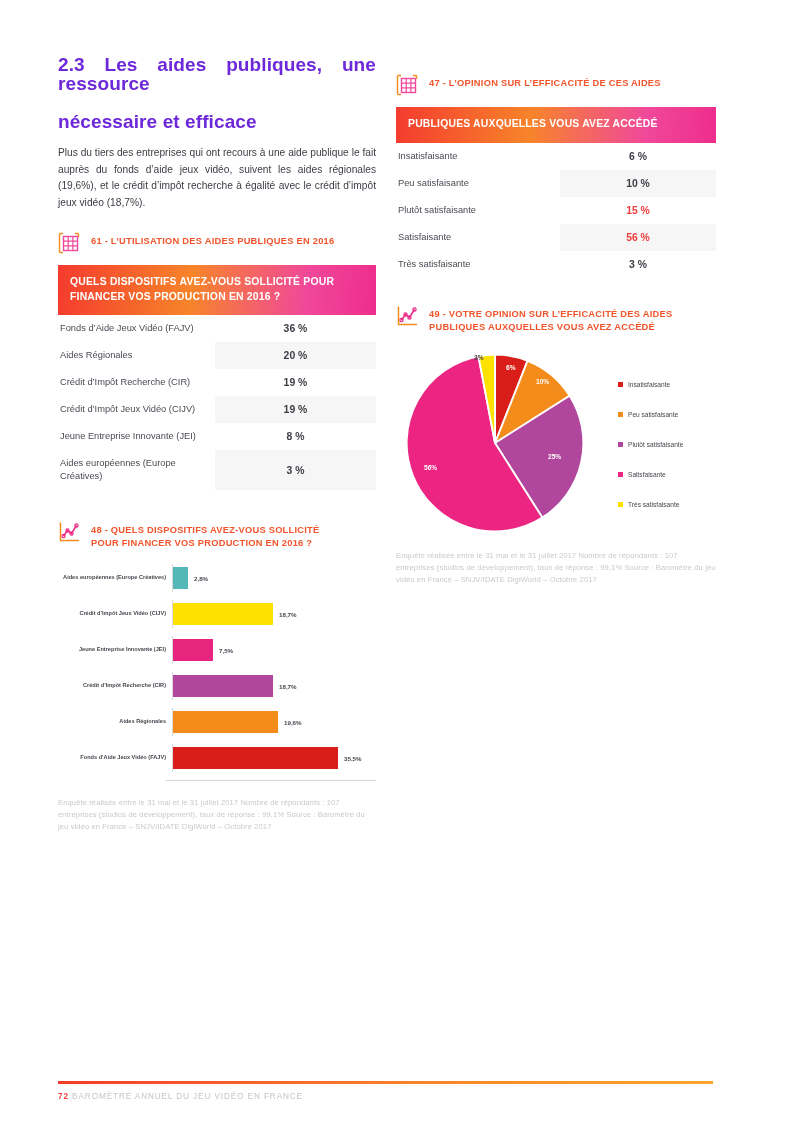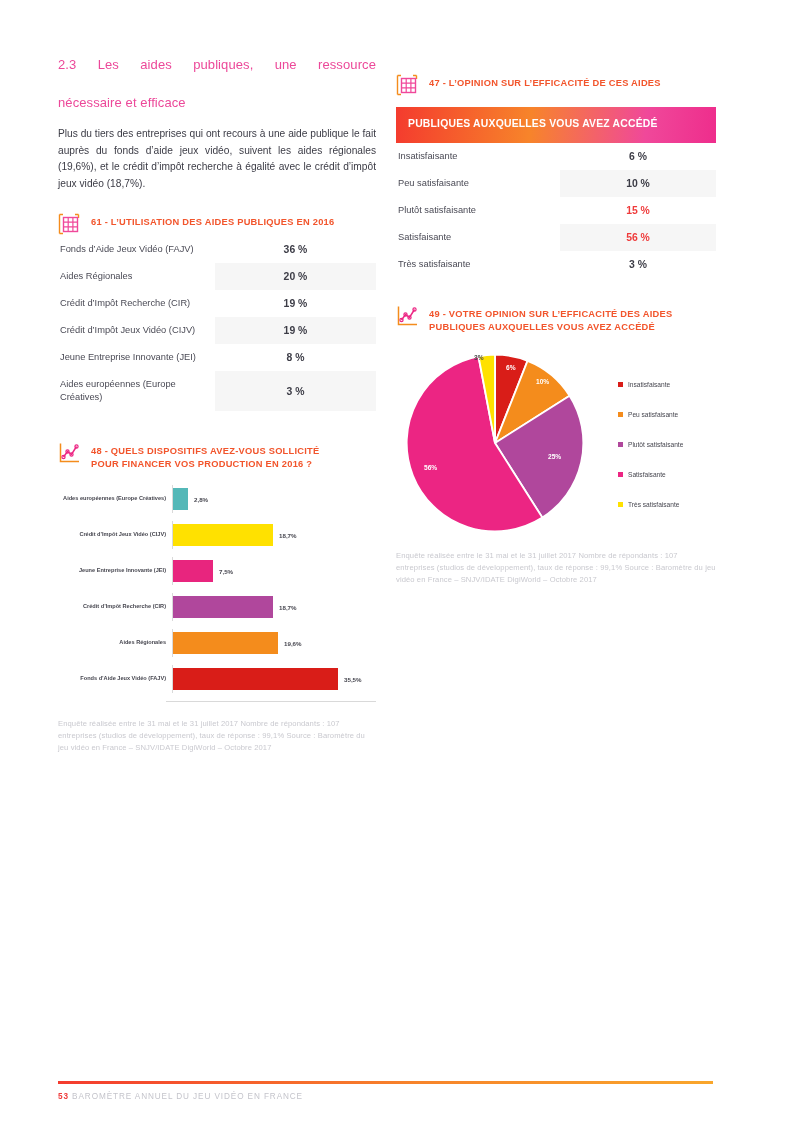--- a/index.html
+++ b/index.html
@@ -9,22 +9,22 @@
     -webkit-font-smoothing:antialiased;
   }
   .page{position:absolute;inset:0;}
 
   
   .col-left{position:absolute;left:58px;top:55px;width:318px;}
   .col-right{position:absolute;left:396px;top:55px;width:320px;}
 
   
   .sec-heading{
-    font-size:13px;font-weight:normal;line-height:19px;
-    color:#ec4899;letter-spacing:.1px;margin:0 0 14px 0;
+    font-size:19px;font-weight:bold;line-height:19px;
+    color:#6d28d9;letter-spacing:.1px;margin:0 0 14px 0;
     text-align:justify;
   }
   .sec-heading .l1{display:block;text-align:justify;}
   .sec-heading .l1::after{content:"";display:inline-block;width:100%;}
 
   
   .body-par{
     font-size:10.2px;line-height:16.5px;color:#3c3c46;
     text-align:justify;margin:0;
   }
@@ -115,20 +115,24 @@
         <svg width="24" height="24" viewBox="0 0 24 24">
           <path d="M1.5 2.5 L1.5 21.5 M1.5 2.5 L5 2.5 M1.5 21.5 L5 21.5" stroke="#f48c1c" stroke-width="1.4" fill="none"></path>
           <path d="M17 2.5 L20.5 2.5 M20.5 2.5 L20.5 6" stroke="#f48c1c" stroke-width="1.4" fill="none"></path>
           <rect x="5.5" y="5.5" width="14" height="14" fill="none" stroke="#f0489a" stroke-width="1.4"></rect>
           <path d="M10.2 5.5 L10.2 19.5 M14.9 5.5 L14.9 19.5 M5.5 10.2 L19.5 10.2 M5.5 14.9 L19.5 14.9" stroke="#f0489a" stroke-width="1.2"></path>
         </svg>
       </span>
       <span class="cap-txt">61 - L’UTILISATION DES AIDES PUBLIQUES EN 2016</span>
     </div>
 
+    <div class="tbl-head">
+      <div>QUELS DISPOSITIFS AVEZ-VOUS SOLLICITÉ POUR</div>
+      <div>FINANCER VOS PRODUCTION EN 2016 ?</div>
+    </div>
     <table class="dtbl">
       <tbody>
         <tr>
           <td>Fonds d’Aide Jeux Vidéo (FAJV)</td>
           <td class="val">36 %</td>
         </tr>
         <tr class="alt">
           <td>Aides Régionales</td>
           <td class="val">20 %</td>
         </tr>
@@ -321,18 +325,18 @@
         </div>
       </div>
     </div>
 
     <div class="src" style="margin-top:4px">Enquête réalisée entre le 31 mai et le 31 juillet 2017 Nombre de répondants : 107 entreprises (studios de développement), taux de réponse : 99,1% Source : Baromètre du jeu vidéo en France – SNJV/IDATE DigiWorld – Octobre 2017</div>
   </div>
 
   <div class="footer">
     <div class="frule"></div>
     <div class="ftxt">
-      <span class="pg">53</span>
+      <span class="pg">72</span>
       <span>BAROMÈTRE ANNUEL DU JEU VIDÉO EN FRANCE</span>
     </div>
   </div>
 
 </div>
 
 </body></html>

